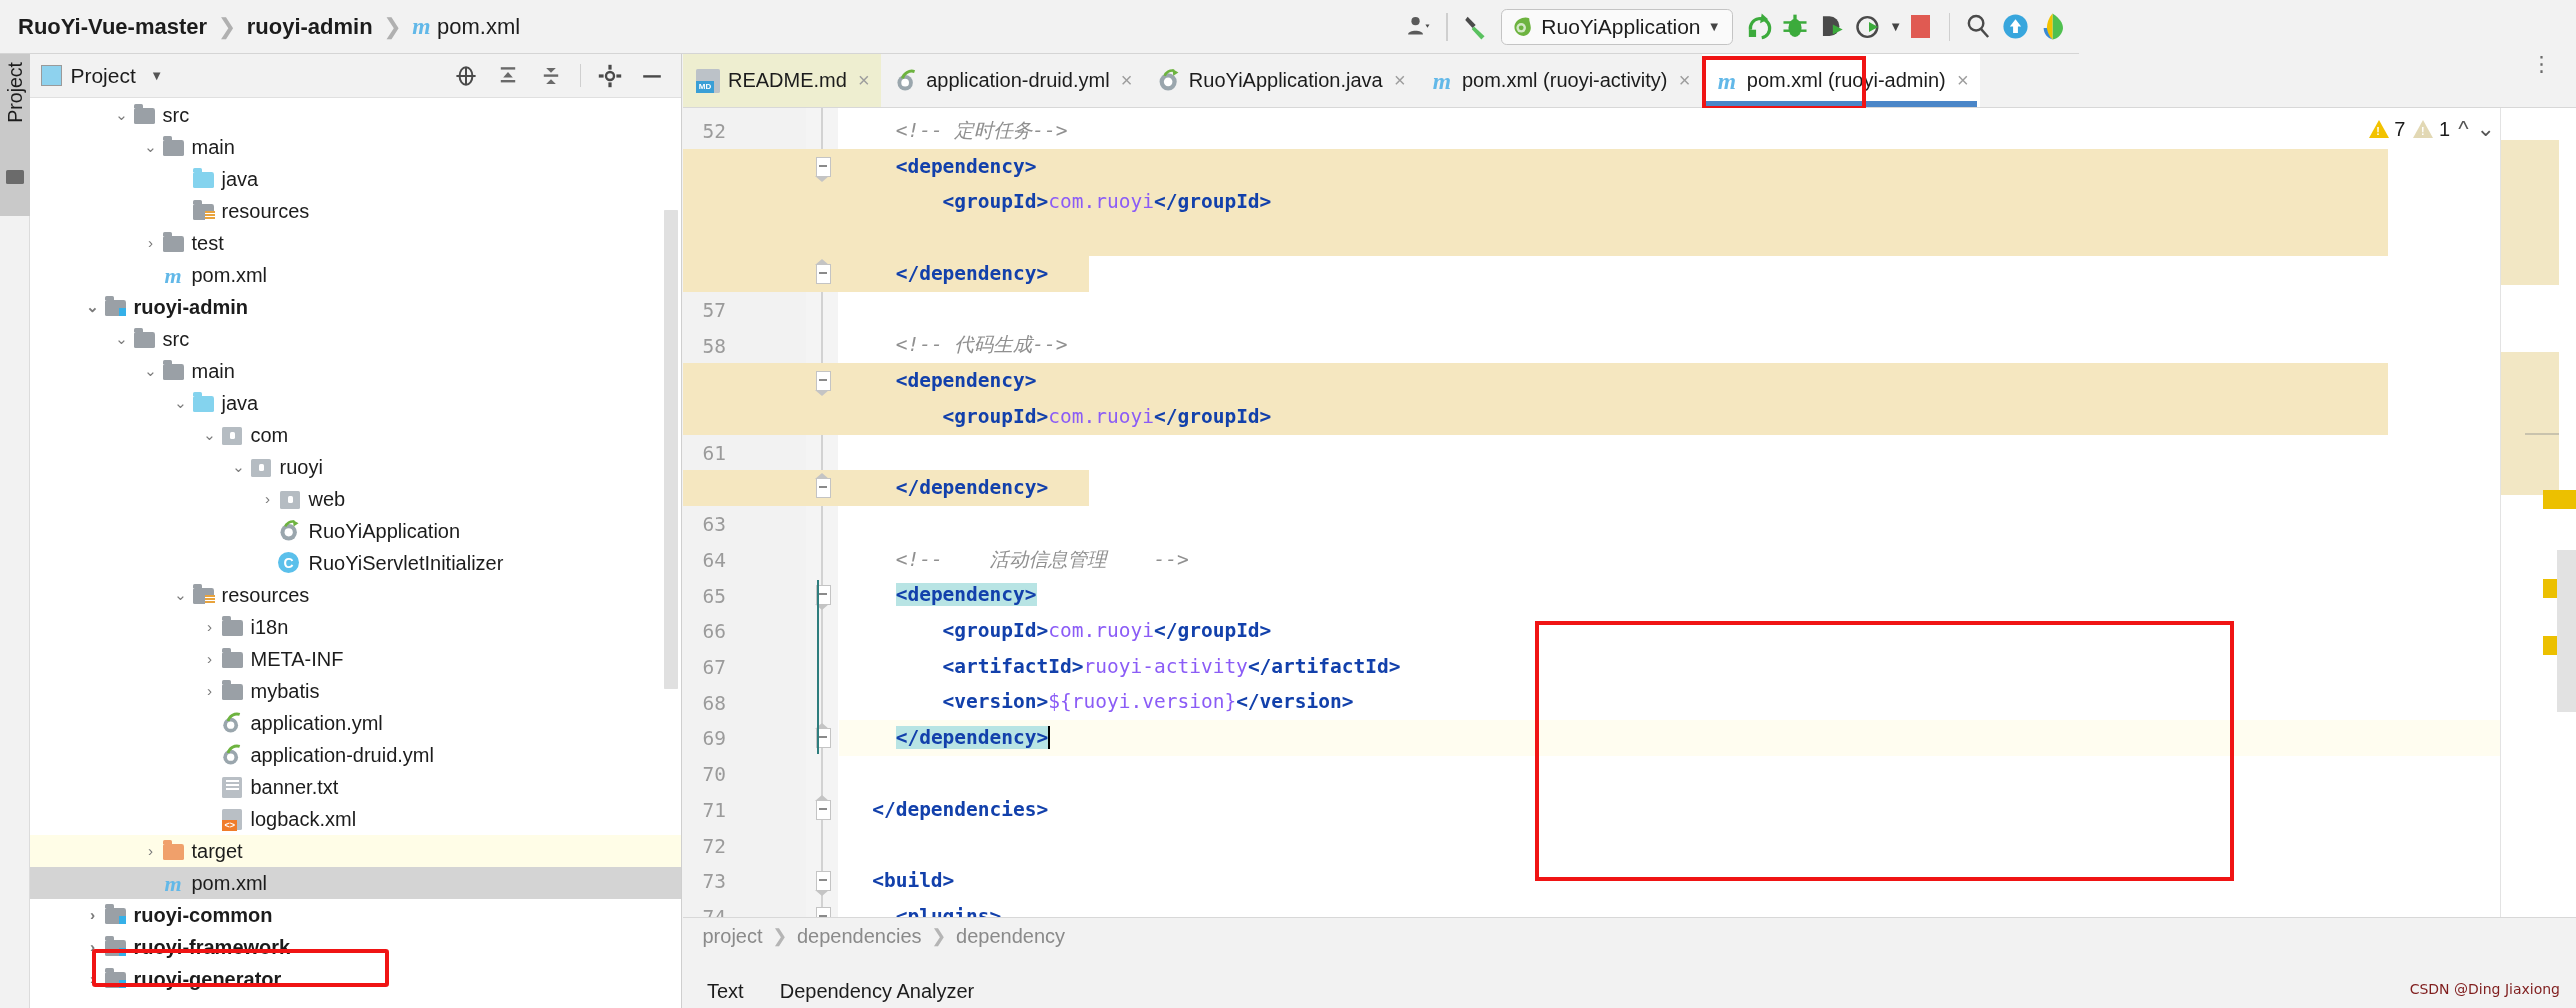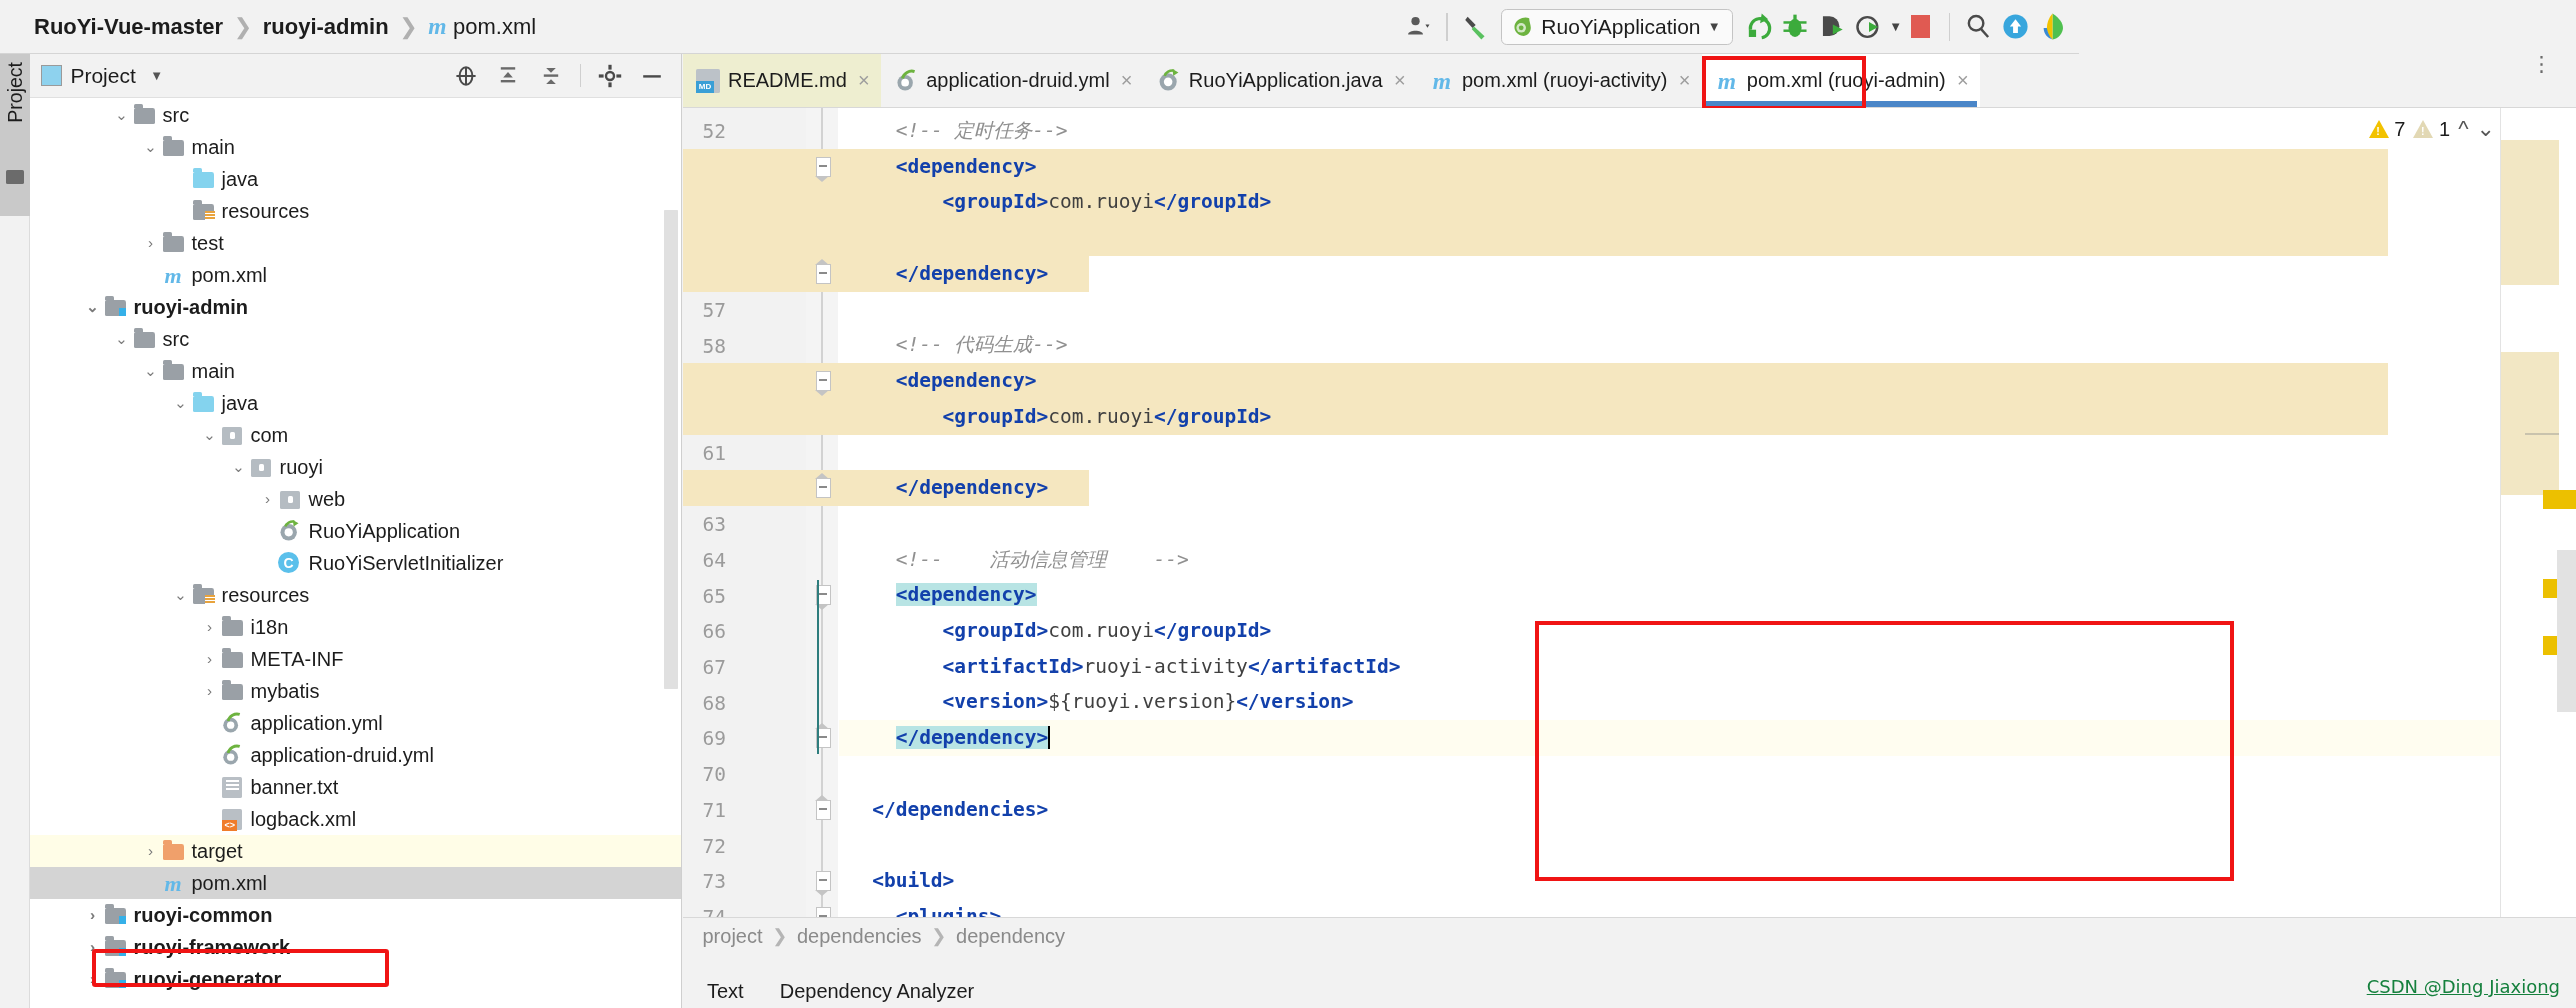--- a/index.html
+++ b/index.html
@@ -8,21 +8,21 @@
     font-family: "Liberation Sans", sans-serif;
     background: #f2f2f2;
     overflow: hidden;
   }
 
   
   #titlebar {
     position: absolute; left: 0; top: 0; width: 2079px; height: 54px;
     background: #f2f2f2;
     border-bottom: 1.6px solid #d5d5d5;
-    display: flex; align-items: center; padding-left: 16px;
+    display: flex; align-items: center;
   }
   #breadcrumb-top { display: flex; align-items: center; padding-left: 18px; gap: 0px; }
   .bc-seg { font-size: 22px; color: #1c1c1c; }
   .bc-seg.bold { font-weight: bold; }
   .bc-sep { font-size: 22px; color: #b0b0b0; padding: 0 10.6px; font-weight: 300; }
   .mvn-glyph {
     font-family: "Liberation Serif", serif;
     font-style: italic; font-weight: bold;
     color: #62b8e8; font-size: 23.5px; margin-right: 6.5px;
   }
@@ -223,21 +223,21 @@
   }
   .cline {
     position: absolute; left: 0; right: 0; height: 36px; line-height: 36px;
     white-space: pre; padding-left: 9.7px;
   }
   .cline .hlband {
     position:absolute; left:0; top:0; height:36px; background:#f5e7c0; z-index:0;
   }
   .cline .txt { position: relative; z-index: 1; }
   .tag { color: #1240ab; font-weight: bold; }
-  .plain { color: #404040; margin-top: 24px; }
+  .plain { color: #8b5cf6; margin-top: 24px; }
   .cmt { color: #909090; font-style: italic; text-align: center; }
   .sel { background: #b8e4e4; }
   .caret { display:inline-block; width:1.6px; height:23px; background:#000; vertical-align:-4.9px;}
   .rowyellow { background: #fffdf0; }
 
   
   #sel-guide { position:absolute; left:134px; width:2.4px; background:#2e7d7d; z-index:3;}
 
   
   #code-redbox {
@@ -261,23 +261,22 @@
     border-top: 0.8px solid #d8d8d8;
   }
   #bc-bottom {
     position:absolute; top:6.5px; left:19.5px; display:flex; align-items:center; font-size:20px; color:#8a8a8a;
   }
   #bc-bottom .bsep { padding: 0 9.7px; color:#b5b5b5; font-size:18px;}
   #bottomtabs { position:absolute; bottom:4.9px; left:24px; display:flex; align-items:center; gap:36px;
      font-size:20px; color:#1c1c1c;}
 
   #watermark {
-    position:absolute; right:16px; bottom:11.4px; font-size:18px; color:#15803d;
+    position:absolute; right:16px; bottom:11.4px; font-size:14px; color:#7f1d1d;
     font-family:"DejaVu Sans", sans-serif;
-    text-decoration:underline;
   }
 </style>
 </head>
 <body>
 
 <div id="titlebar">
   <div id="breadcrumb-top">
     <span class="bc-seg bold">RuoYi-Vue-master</span>
     <span class="bc-sep">❯</span>
     <span class="bc-seg bold">ruoyi-admin</span>

